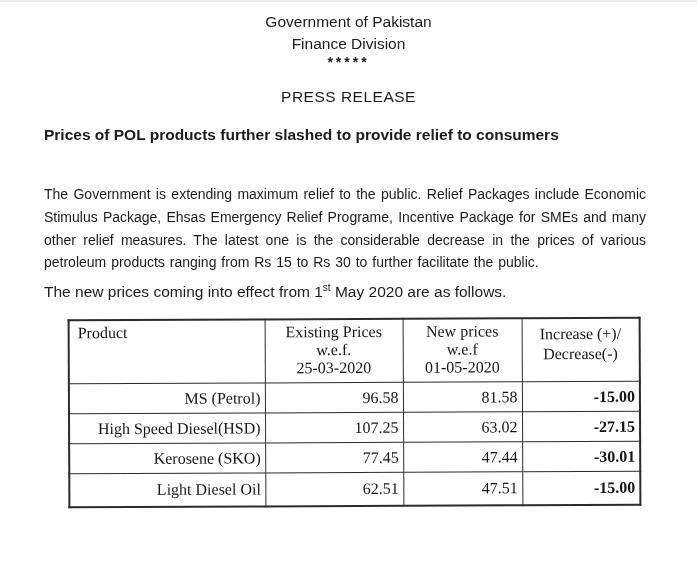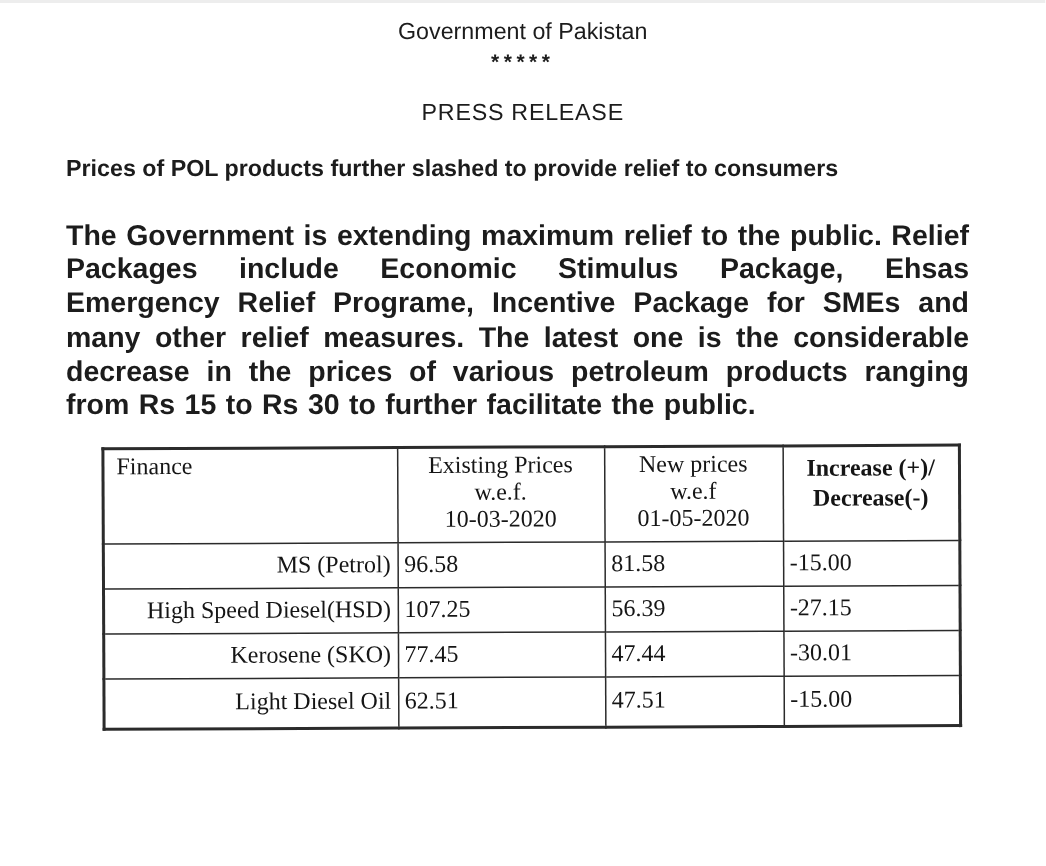--- a/index.html
+++ b/index.html
@@ -51,26 +51,25 @@
     vertical-align: super;
   }
   .headline {
     margin: 16px 51px 0 44px;
     text-align: left;
     font-weight: 700;
     font-size: 15.5px;
     line-height: 21.5px;
   }
   .body-paragraph {
-    margin: 23px 51px 0 44px;
+    margin: 38px 51px 0 44px;
     text-align: justify;
-    font-size: 19px;
+    font-size: 14px;
     line-height: 22.8px;
     word-spacing: 1px;
-    font-weight: bold;
   }
   .effect-line {
     margin: 7px 51px 0 44px;
     font-size: 15.5px;
     line-height: 22.5px;
   }
   .table-wrap {
     margin: 14px 0 0 68px;
     width: 571px;
     transform: rotate(-0.25deg);
@@ -91,86 +90,88 @@
     font-weight: 400;
     vertical-align: top;
     text-align: center;
     white-space: pre-line;
     line-height: 18px;
     padding: 3px 4px 5px 4px;
     height: 54px;
     box-sizing: border-box;
   }
   th.hdr-product { text-align: left; padding-left: 8px; }
-  th.hdr-change  { font-weight: 700; line-height: 20px; padding-top: 5px; border-radius: 11px; }
+  th.hdr-change  { font-weight: 400; line-height: 20px; padding-top: 5px; border-radius: 11px; }
   td.cell {
     height: 30px;
     padding: 1px 4px;
     box-sizing: border-box;
-    text-align: left;
+    text-align: right;
     vertical-align: middle;
   }
   td.cell-product { text-align: right; padding-left: 8px; }
-  td.cell-change  { font-weight: 400; border-radius: 15px; }
+  td.cell-change  { font-weight: 700; border-radius: 15px; }
   tr.row-last td { height: 33px; }
   .col-product  { width: 196px; }
   .col-existing { width: 138px; }
   .col-new      { width: 119px; }
   .col-change   { width: 118px; }
 </style>
 </head>
 <body>
 
 <div class="page">
 
   <div class="org-block">
     <p class="org-line">Government of Pakistan</p>
+    <p class="org-line">Finance Division</p>
     <p class="stars">*****</p>
   </div>
 
   <p class="press-release">PRESS RELEASE</p>
 
 
   <p class="headline">Prices of POL products further slashed to provide relief to consumers</p>
 
   <p class="body-paragraph">The Government is extending maximum relief to the public. Relief Packages include Economic Stimulus Package, Ehsas Emergency Relief Programe, Incentive Package for SMEs and many other relief measures. The latest one is the considerable decrease in the prices of various petroleum products ranging from Rs 15 to Rs 30 to further facilitate the public.</p>
 
+  <p class="effect-line"><span>The new prices coming into effect from 1</span><sup class="sup">st</sup><span> May 2020 are as follows.</span></p>
 
   <div class="table-wrap">
     <table class="price-table">
       <colgroup>
         <col class="col-product">
         <col class="col-existing">
         <col class="col-new">
         <col class="col-change">
       </colgroup>
       <thead>
         <tr>
-          <th class="hdr hdr-product">Finance</th>
+          <th class="hdr hdr-product">Product</th>
           <th class="hdr">Existing Prices
 w.e.f.
-10-03-2020</th>
+25-03-2020</th>
           <th class="hdr">New prices
 w.e.f
 01-05-2020</th>
           <th class="hdr hdr-change">Increase (+)/
 Decrease(-)</th>
         </tr>
       </thead>
       <tbody>
         <tr>
           <td class="cell cell-product">MS (Petrol)</td>
           <td class="cell">96.58</td>
           <td class="cell">81.58</td>
           <td class="cell cell-change">-15.00</td>
         </tr>
         <tr>
           <td class="cell cell-product">High Speed Diesel(HSD)</td>
           <td class="cell">107.25</td>
-          <td class="cell">56.39</td>
+          <td class="cell">63.02</td>
           <td class="cell cell-change">-27.15</td>
         </tr>
         <tr>
           <td class="cell cell-product">Kerosene (SKO)</td>
           <td class="cell">77.45</td>
           <td class="cell">47.44</td>
           <td class="cell cell-change">-30.01</td>
         </tr>
         <tr class="row-last">
           <td class="cell cell-product">Light Diesel Oil</td>

